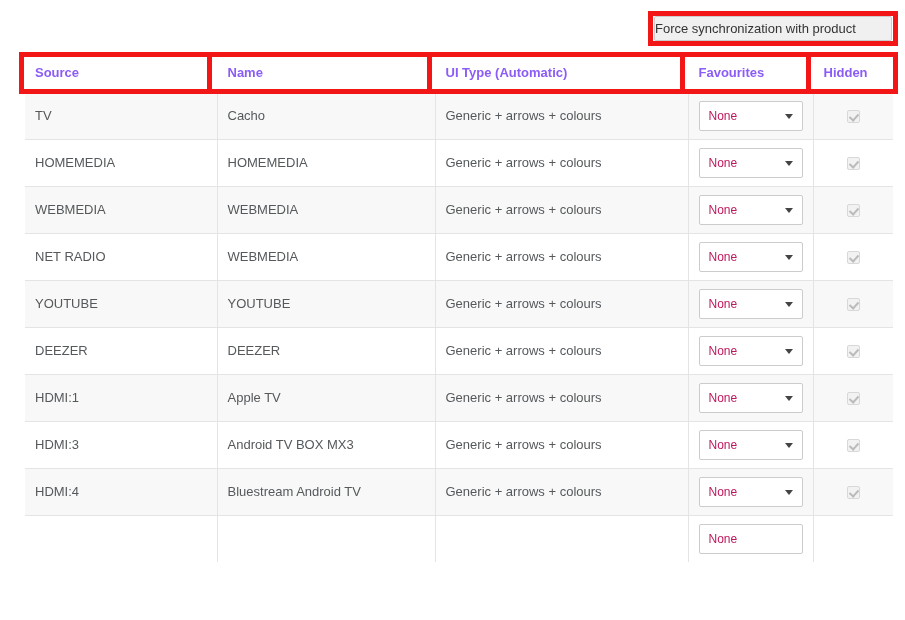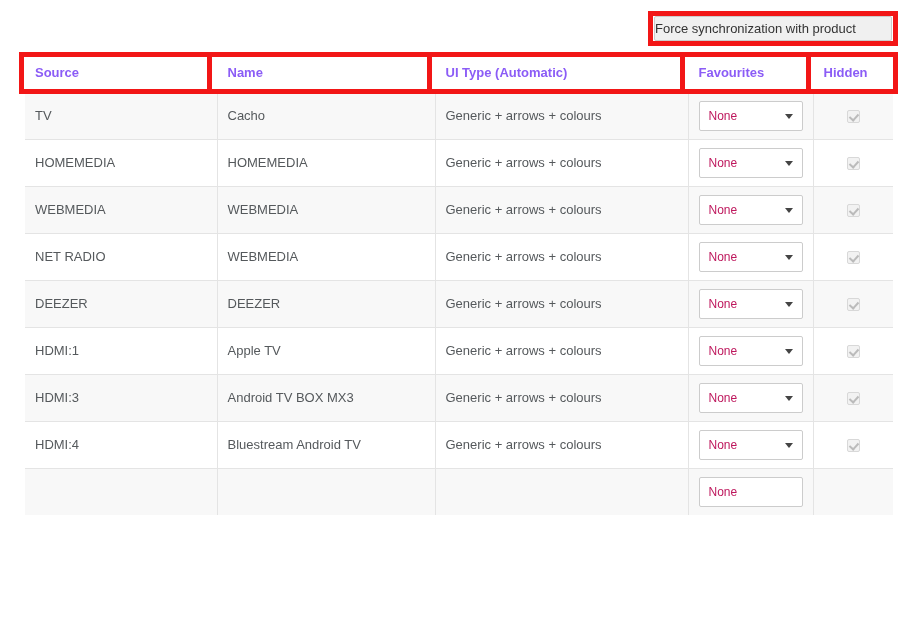--- a/index.html
+++ b/index.html
@@ -237,20 +237,32 @@
             <td>Generic + arrows + colours</td>
             <td>
               <div class="fav-select">
                 <span class="sel-label">None</span>
                 <span class="sel-arrow"></span>
               </div>
             </td>
             <td class="hid-cell"><span class="chk"></span></td>
           </tr>
           <tr>
+            <td>YOUTUBE</td>
+            <td>YOUTUBE</td>
+            <td>Generic + arrows + colours</td>
+            <td>
+              <div class="fav-select">
+                <span class="sel-label">None</span>
+                <span class="sel-arrow"></span>
+              </div>
+            </td>
+            <td class="hid-cell"><span class="chk"></span></td>
+          </tr>
+          <tr>
             <td>DEEZER</td>
             <td>DEEZER</td>
             <td>Generic + arrows + colours</td>
             <td>
               <div class="fav-select">
                 <span class="sel-label">None</span>
                 <span class="sel-arrow"></span>
               </div>
             </td>
             <td class="hid-cell"><span class="chk"></span></td>

